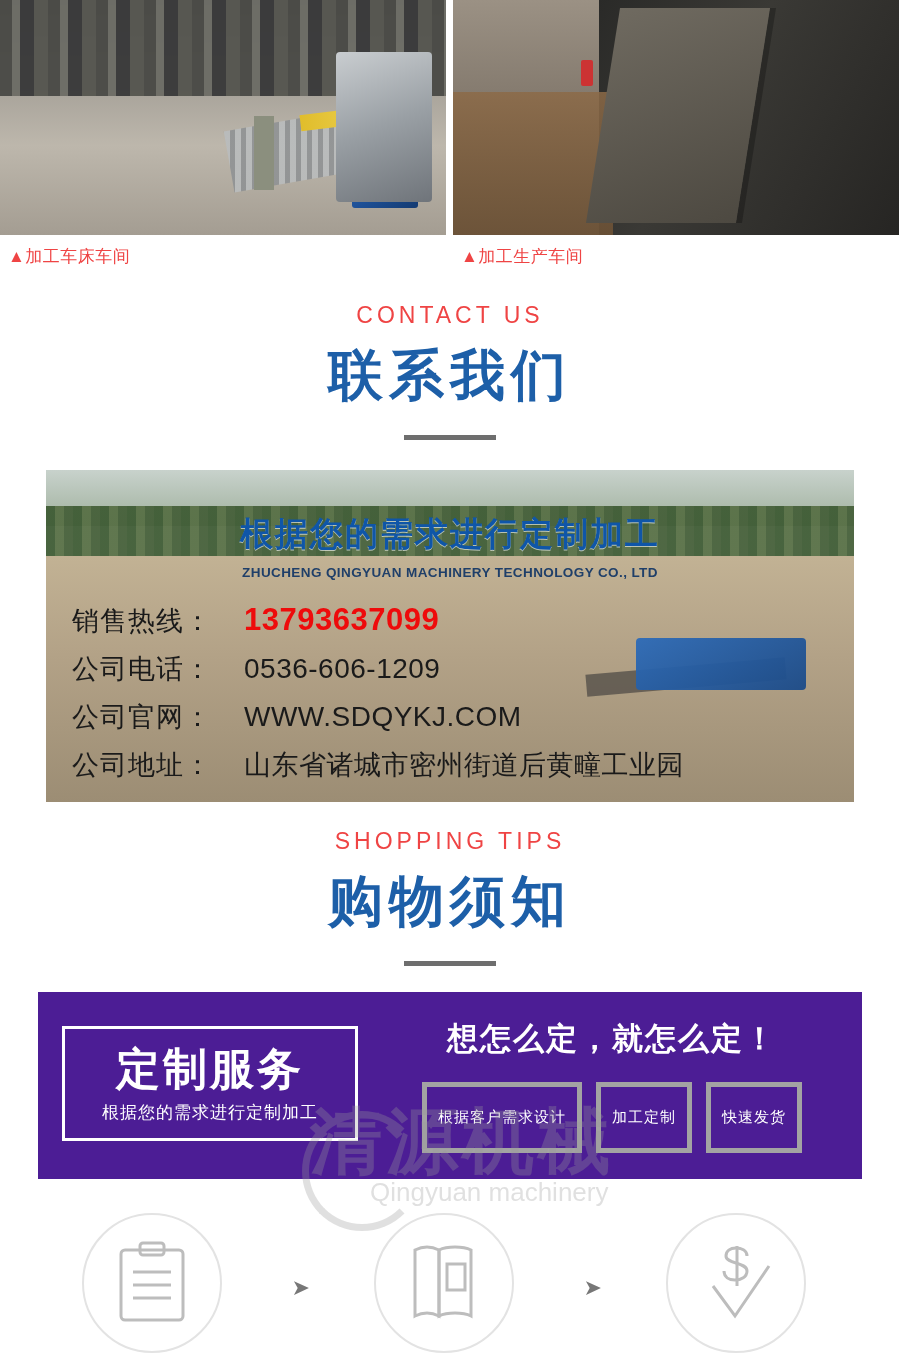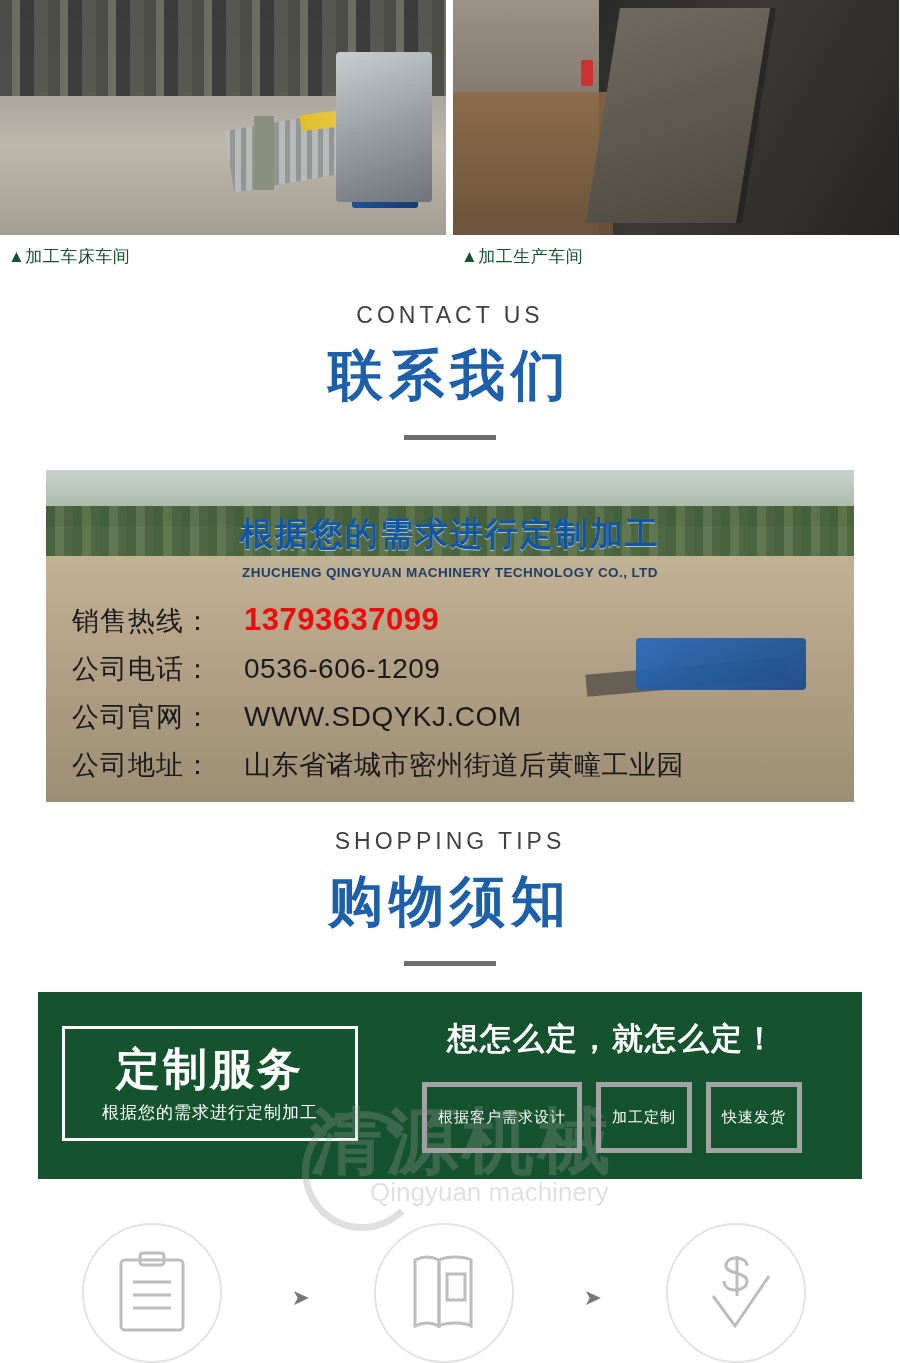--- a/index.html
+++ b/index.html
@@ -12,21 +12,21 @@
   }
   .page { width: 900px; position: relative; }
 
   
   .photo-row { display: flex; width: 900px; gap: 7px; }
   .photo-cell { width: 446px; }
   .photo {
     width: 446px; height: 235px; position: relative; overflow: hidden;
   }
   .photo-caption {
-    font-size: 17px; color: #14532d; padding: 10px 0 8px 8px;
+    font-size: 17px; color: #ef4444; padding: 10px 0 8px 8px;
     letter-spacing: .5px; white-space: nowrap;
   }
 
   
   .ph1 { background:
       linear-gradient(to bottom, rgba(0,0,0,.25) 0%, rgba(0,0,0,0) 28%),
       linear-gradient(to bottom, #8d8d87 0%, #8d8d87 38%, #a9a49b 39%, #bdb7ac 62%, #a49d92 100%);
   }
   .ph1::before {
     content:""; position:absolute; left:0; top:0; width:446px; height:96px;
@@ -76,21 +76,21 @@
     background: linear-gradient(180deg,#8c6a47 0%,#6f5336 100%);
     opacity:.85;
   }
   .ph2 .worker {
     position:absolute; left:128px; top:60px; width:12px; height:26px;
     background:#c33; border-radius:2px;
   }
 
   
   .sec-en {
-    text-align:center; color:#404040; font-size:23px; letter-spacing:4px;
+    text-align:center; color:#ef4444; font-size:23px; letter-spacing:4px;
     padding-top:26px;
   }
   .sec-cn {
     text-align:center; color:#1d5fa8; font-size:55px; font-weight:bold;
     letter-spacing:6px; padding:10px 5px 6px;
   }
   .divider {
     width:92px; height:5px; background:#6e6e6e; margin:16px auto 0;
   }
 
@@ -135,21 +135,21 @@
     display:flex; align-items:baseline; font-size:27px; color:#1a1a1a;
     margin-bottom:12px; white-space:nowrap;
   }
   .cb-label { width:148px; letter-spacing:1px; }
   .cb-val { letter-spacing:.5px;margin-left:24px; }
   .cb-val.phone { color:#ee0b0b; font-size:31px; font-weight:bold; }
   .cb-val.latin { font-size:28px; letter-spacing:.5px; }
 
   
   .cs-block {
-    width:824px; margin:26px auto 10px; background:#14532d; position:relative;
+    width:824px; margin:26px auto 0; background:#4c1d95; position:relative;
     padding:22px 24px 26px 24px; display:flex; align-items:center; gap:28px;
   }
   .cs-left {
     width:296px; border:3px solid #ffffff; padding:16px 10px 14px;
     text-align:center;
   }
   .cs-left-title {
     color:#fff; font-size:44px; font-weight:bold; letter-spacing:3px;
     line-height:1.1;
   }

